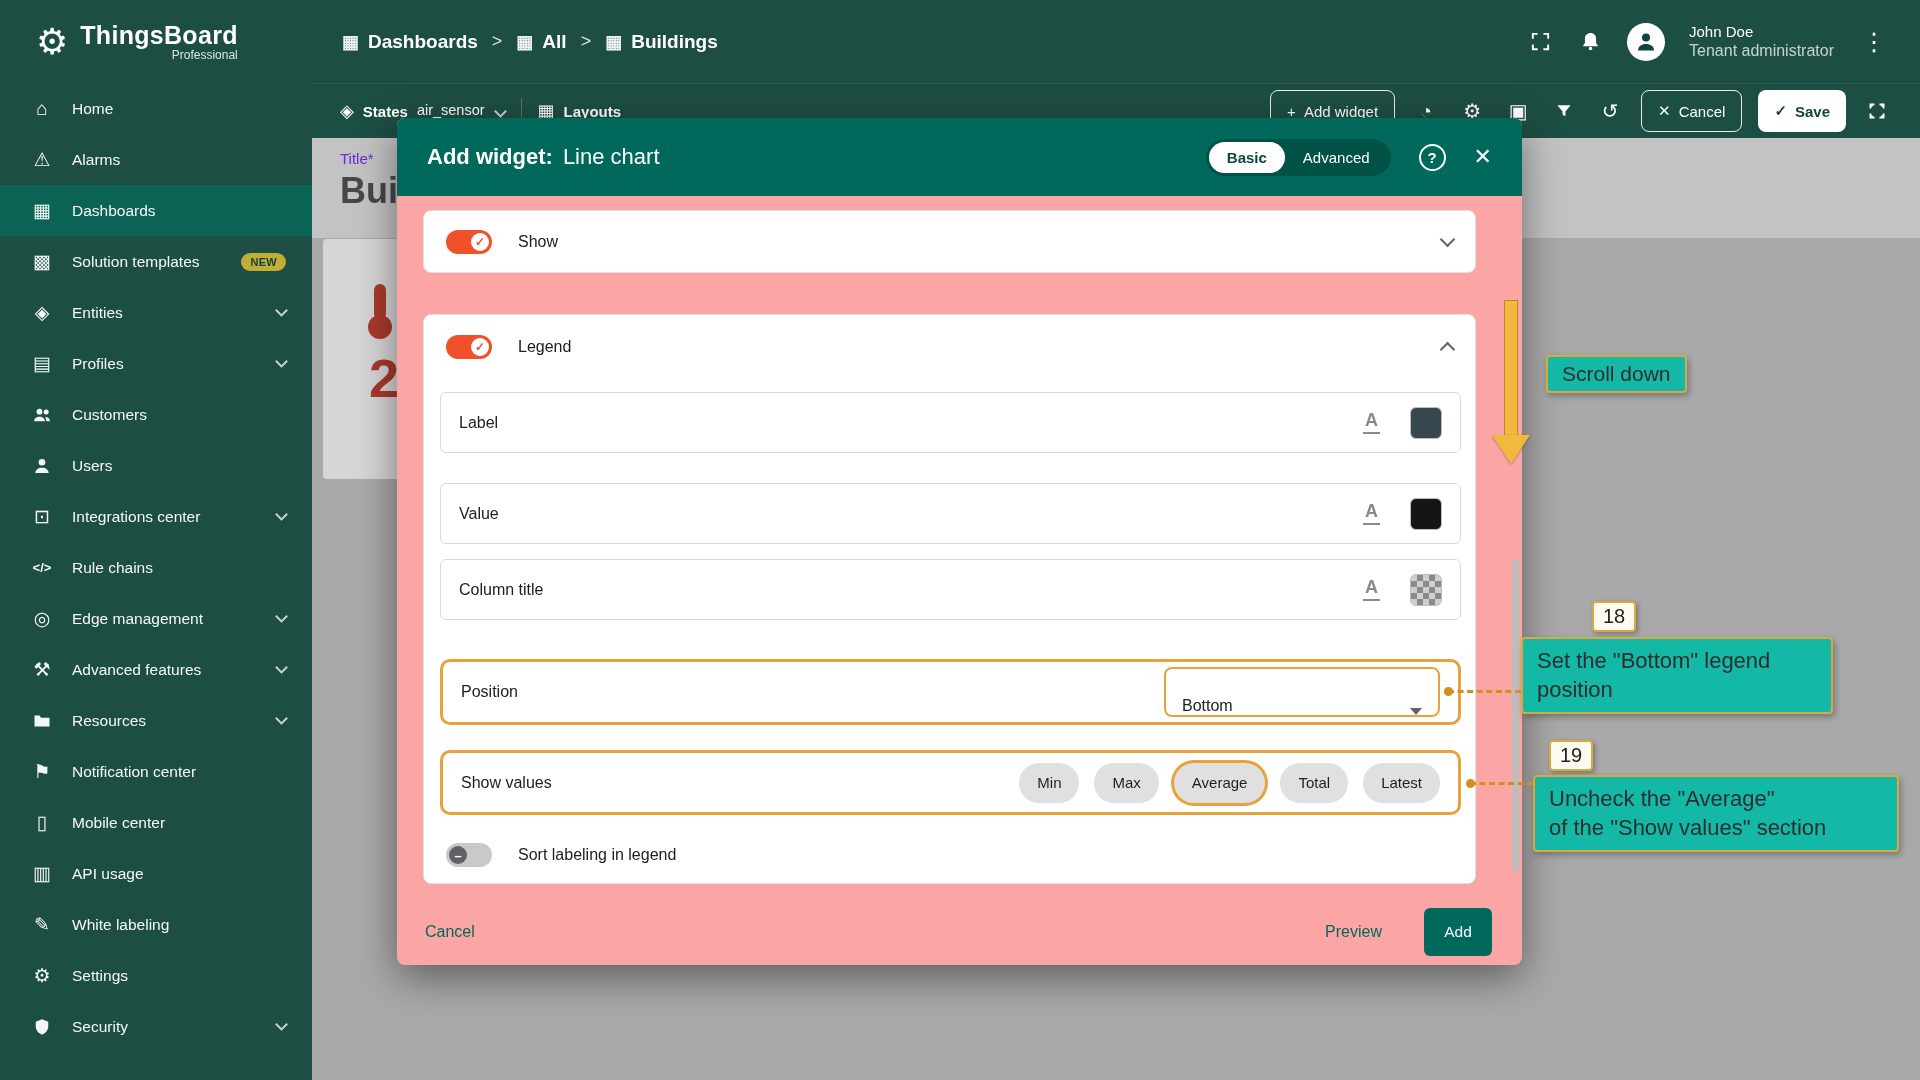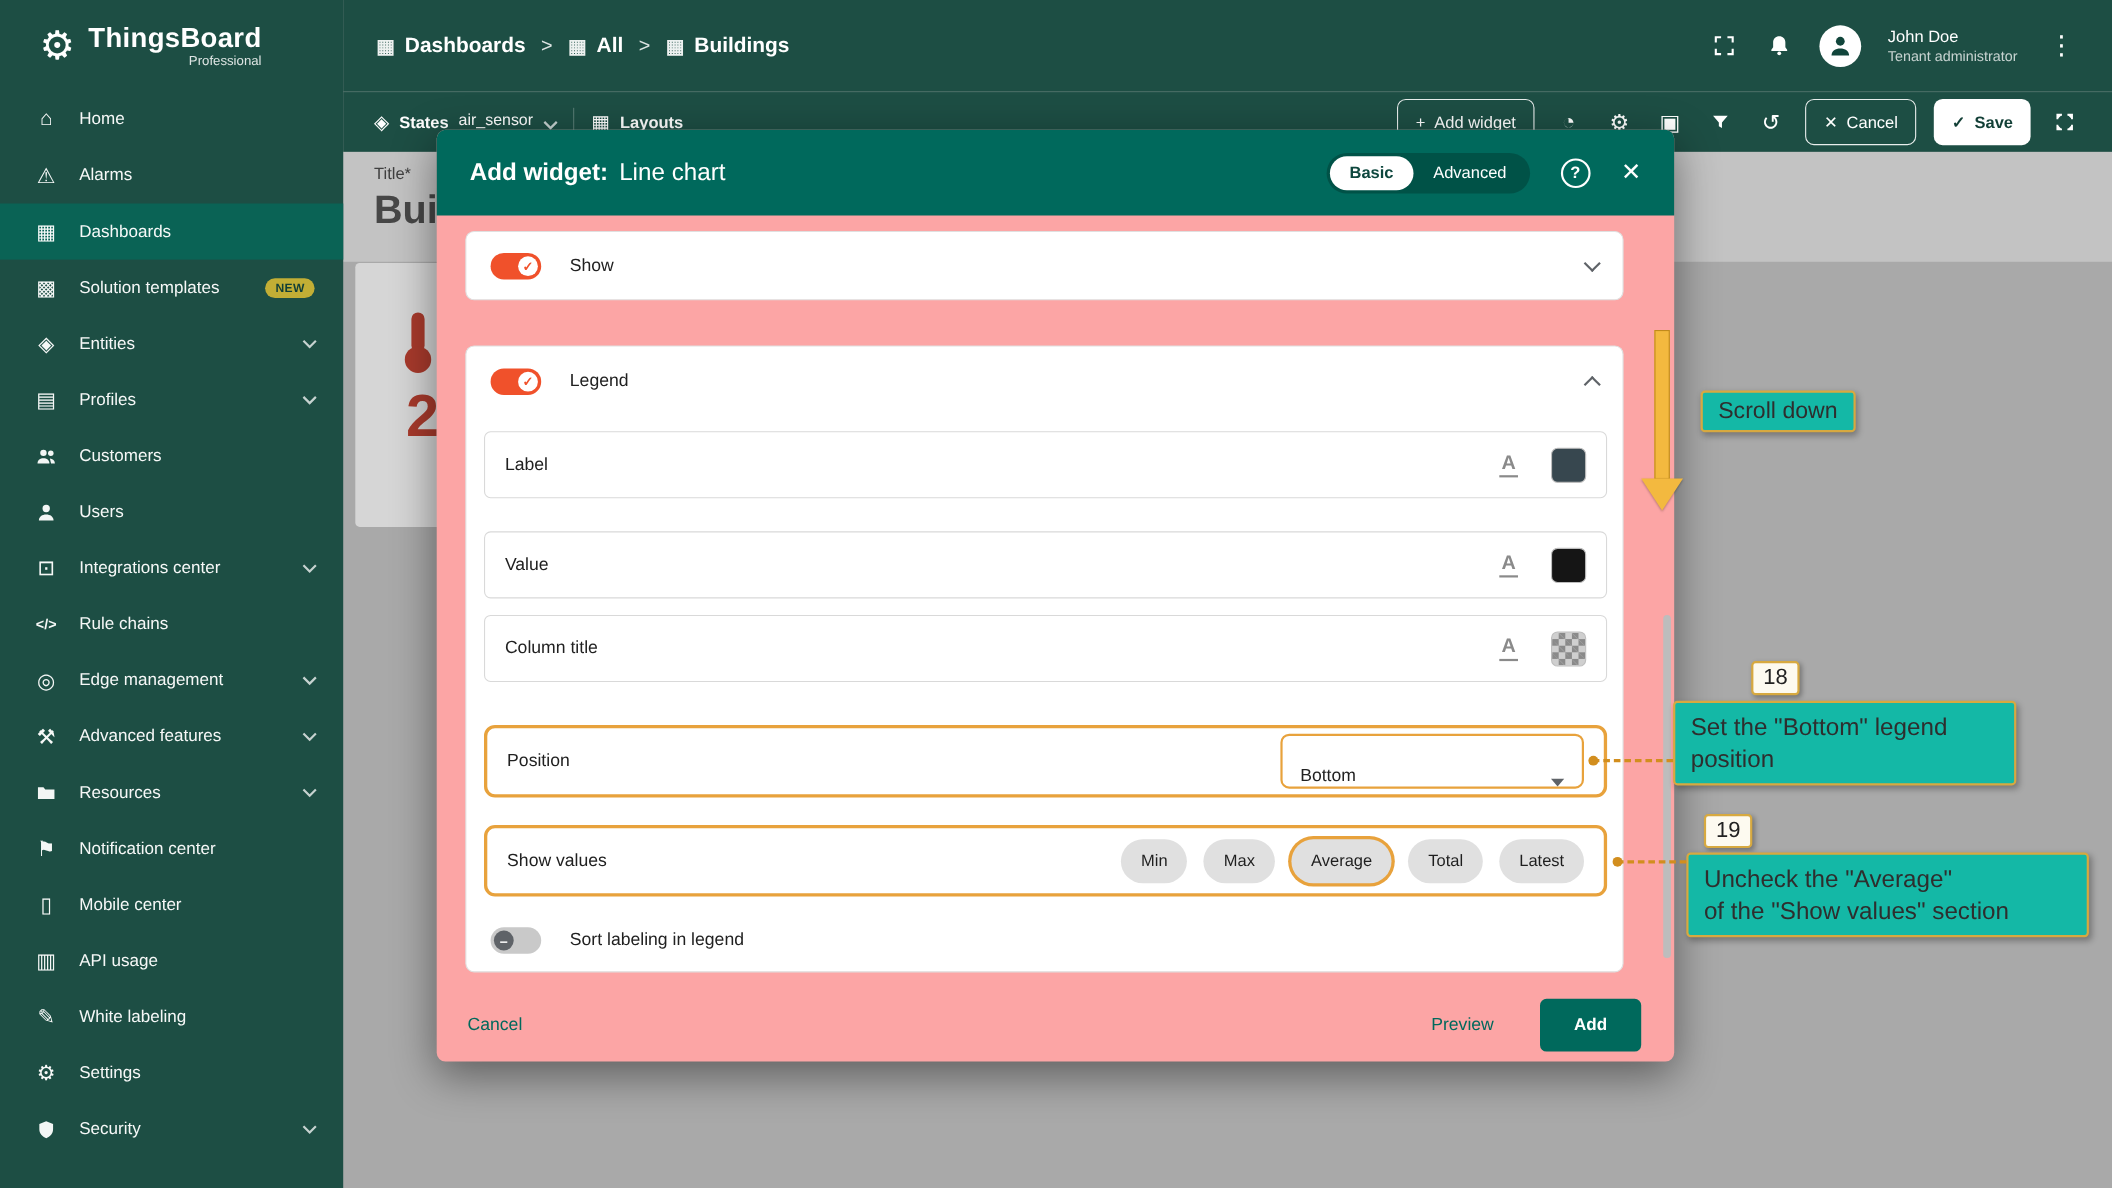--- a/index.html
+++ b/index.html
@@ -28,41 +28,41 @@
   .crumb { display:flex; align-items:center; gap:9px; cursor:pointer; }
   .crumb-icon { font-size:18px; opacity:.92; }
   .crumb-sep { font-weight:normal; font-size:18px; opacity:.85; }
   .top-right { margin-left:auto; display:flex; align-items:center; gap:24px; }
   .tr-icon { width:26px; height:26px; display:flex; align-items:center; justify-content:center; cursor:pointer; }
   .tr-icon svg { width:23px; height:23px; }
   .avatar { width:38px; height:38px; border-radius:50%; background:#fff; display:flex; align-items:center; justify-content:center; cursor:pointer; }
   .avatar svg { width:24px; height:24px; fill:#11453b; }
   .user-block { line-height:1.2; cursor:pointer; }
   .user-name { font-size:15px; }
-  .user-role { font-size:13px; color:rgba(255,255,255,.75); }
+  .user-role { font-size:16px; color:rgba(255,255,255,.75); }
   .kebab { font-size:24px; cursor:pointer; padding:0 4px; }
 
   
   .toolbar { position:absolute; left:312px; right:0; top:83px; height:55px; background:#1d4e44; border-top:1px solid rgba(255,255,255,.08); display:flex; align-items:center; padding:0 28px; gap:16px; color:#fff; z-index:4; }
   .tb-group { display:flex; align-items:center; gap:9px; cursor:pointer; }
   .tb-label { font-size:15px; font-weight:bold; }
   .tb-value { font-size:14.5px; border-bottom:1px dashed rgba(255,255,255,.65); padding-bottom:1px; }
   .tb-icon { font-size:18px; }
   .tb-sep { width:1px; height:26px; background:rgba(255,255,255,.25); }
   .tb-spacer { flex:1; }
   .tbtn { height:42px; display:flex; align-items:center; gap:8px; border-radius:8px; padding:0 16px; font-size:15px; cursor:pointer; }
   .tbtn.outline { border:1.5px solid rgba(255,255,255,.9); color:#fff; }
   .tbtn.solid { background:#fff; color:#123f36; font-weight:bold; }
   .tico { width:30px; text-align:center; font-size:20px; cursor:pointer; display:flex; justify-content:center; }
   .tico svg { width:20px; height:20px; fill:#fff; }
 
   
   .content { position:absolute; left:312px; top:138px; right:0; bottom:0; background:#a9a9a9; }
   .content-top { position:absolute; left:0; top:0; right:0; height:100px; background:#c3c3c3; }
-  .bg-title-label { position:absolute; left:28px; top:12px; font-size:15px; color:#404040; }
+  .bg-title-label { position:absolute; left:28px; top:12px; font-size:15px; color:#6d28d9; }
   .bg-title { position:absolute; left:28px; top:32px; font-size:36px; font-weight:bold; color:#474747; }
   .widget-card { position:absolute; left:11px; top:101px; width:155px; height:240px; background:#d6d6d6; border-radius:4px; }
   .thermo-stem { position:absolute; left:51px; top:45px; width:12px; height:36px; background:#a83a2c; border-radius:6px; }
   .thermo-bulb { position:absolute; left:45px; top:76px; width:24px; height:24px; background:#a83a2c; border-radius:50%; }
   .widget-value { position:absolute; left:46px; top:108px; font-size:54px; font-weight:bold; color:#a83a2c; }
 
   
   .modal { position:absolute; left:397px; top:118px; width:1125px; height:847px; background:#fca5a5; border-radius:8px; box-shadow:0 12px 40px rgba(0,0,0,.45); z-index:10; }
   .modal-header { height:78px; background:#00695c; border-radius:8px 8px 0 0; display:flex; align-items:center; padding:0 30px; color:#fff; }
   .mtitle-prefix { font-size:22px; font-weight:bold; margin-right:10px; }
@@ -110,21 +110,21 @@
   .toggle { position:relative; width:46px; height:24px; border-radius:12px; cursor:pointer; flex:0 0 46px; }
   .toggle.on { background:#f0512b; }
   .toggle.off { background:#c9c9c9; }
   .knob { position:absolute; top:3px; width:18px; height:18px; border-radius:50%; display:flex; align-items:center; justify-content:center; font-size:12px; font-weight:bold; }
   .toggle.on .knob { right:3px; background:#fff; color:#f0512b; }
   .toggle.off .knob { left:3px; background:#5f6368; color:#fff; font-size:13px; }
 
   .modal-footer { position:absolute; left:0; right:0; bottom:0; height:66px; display:flex; align-items:center; padding:0 30px 0 28px; }
   .link-btn { color:#00695c; font-size:16px; cursor:pointer; }
   .footer-right { margin-left:auto; display:flex; align-items:center; gap:42px; }
-  .add-btn { width:92px; height:48px; background:#00695c; color:#fff; border-radius:6px; display:flex; align-items:center; justify-content:center; font-size:15.5px; cursor:pointer;font-weight:bold; }
+  .add-btn { width:68px; height:48px; background:#00695c; color:#fff; border-radius:6px; display:flex; align-items:center; justify-content:center; font-size:15.5px; cursor:pointer; }
   .scroll-thumb { position:absolute; right:3px; top:441px; width:7px; height:312px; background:#bdbdbd; border-radius:4px; cursor:pointer; }
 
   
   .anno { position:absolute; z-index:30; }
   .arrow-shaft { left:1504px; top:300px; width:14px; height:136px; background:#f3b93f; border:1px solid #c08a1c; }
   .arrow-head { left:1492px; top:435px; width:0; height:0; border-left:19px solid transparent; border-right:19px solid transparent; border-top:29px solid #f3b93f; filter:drop-shadow(0 1px 1px rgba(0,0,0,.3)); }
   .callout { background:#14b8a6; border:2px solid #d7a940; border-radius:4px; color:#2e2e2e; box-shadow:2px 3px 6px rgba(0,0,0,.3); }
   .scroll-label { left:1546px; top:355px; padding:5px 14px; font-size:21px; }
   .num-badge { background:#fdfaf0; border:2px solid #d7a940; border-radius:4px; padding:2px 9px; font-size:20px; color:#222; box-shadow:2px 2px 5px rgba(0,0,0,.3); }
   .badge18 { left:1592px; top:601px; }

